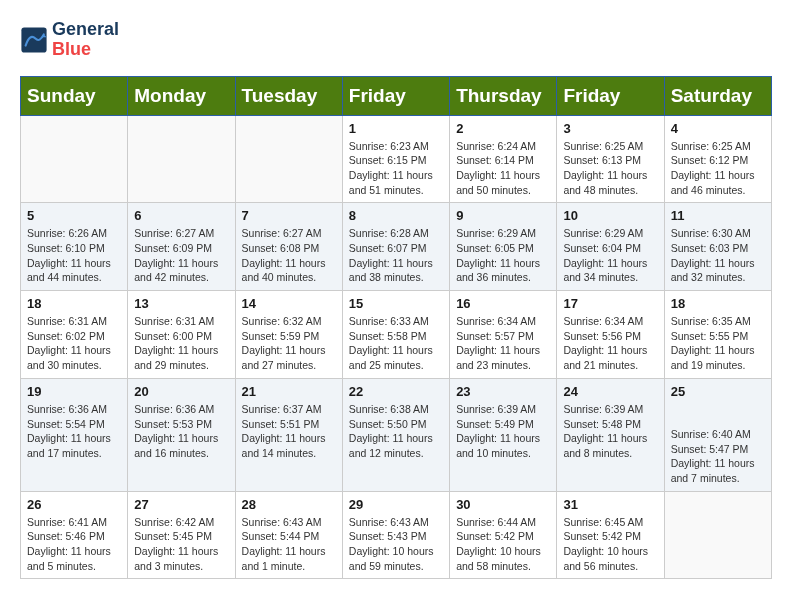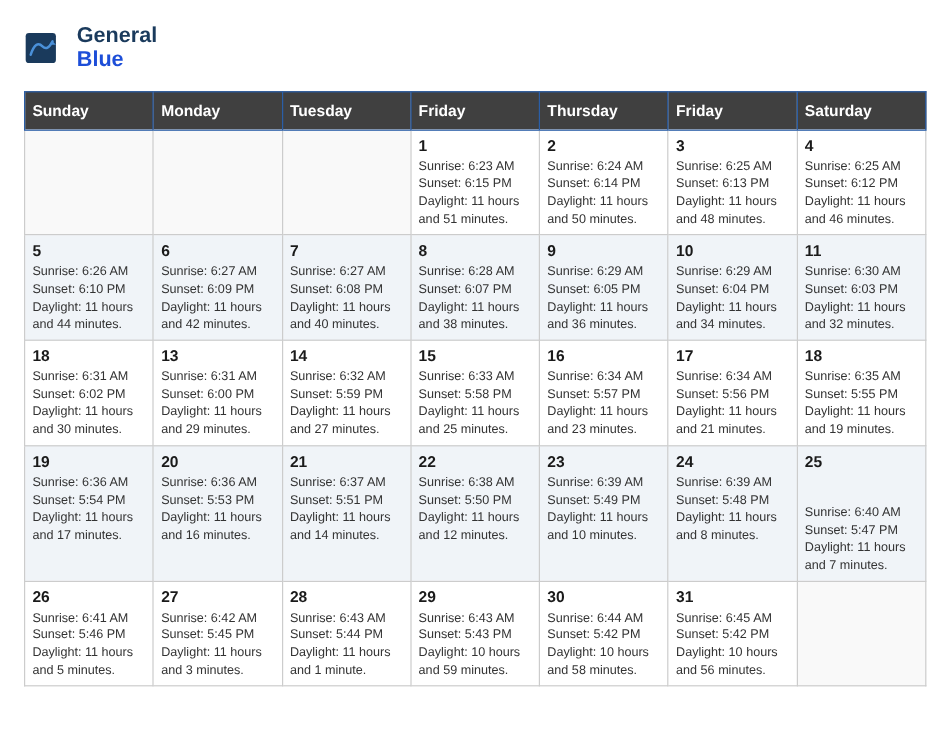--- a/index.html
+++ b/index.html
@@ -12,30 +12,30 @@
     }
     .header {
       display: flex;
       align-items: flex-start;
       justify-content: space-between;
       margin-bottom: 16px;
     }
     .logo {
       display: flex;
       align-items: center;
-      gap: 16px;
+      gap: 4px;
     }
     .logo-text {
       font-size: 18px;
       font-weight: bold;
       color: #1a3a5c;
       line-height: 1.1;
     }
     .logo-text span {
-      color: #1d4ed8;
+      color: #ef4444;
     }
     .logo-icon {
       width: 28px;
       height: 28px;
     }
     .title-section {
       text-align: right;
     }
     .month-title {
       font-size: 36px;
@@ -46,23 +46,23 @@
     .location {
       font-size: 16px;
       color: #333;
     }
     .calendar {
       width: 100%;
       border-collapse: collapse;
       border: 1px solid #ccc;
     }
     .calendar th {
-      background: #404040;
+      background: #4d7c0f;
       color: #fff;
-      font-size: 13px;
+      font-size: 19px;
       font-weight: bold;
       padding: 8px 6px;
       text-align: left;
       border: 1px solid #2a5ea7;
     }
     .calendar td {
       border: 1px solid #ccc;
       vertical-align: top;
       padding: 5px 6px;
       font-size: 11px;

